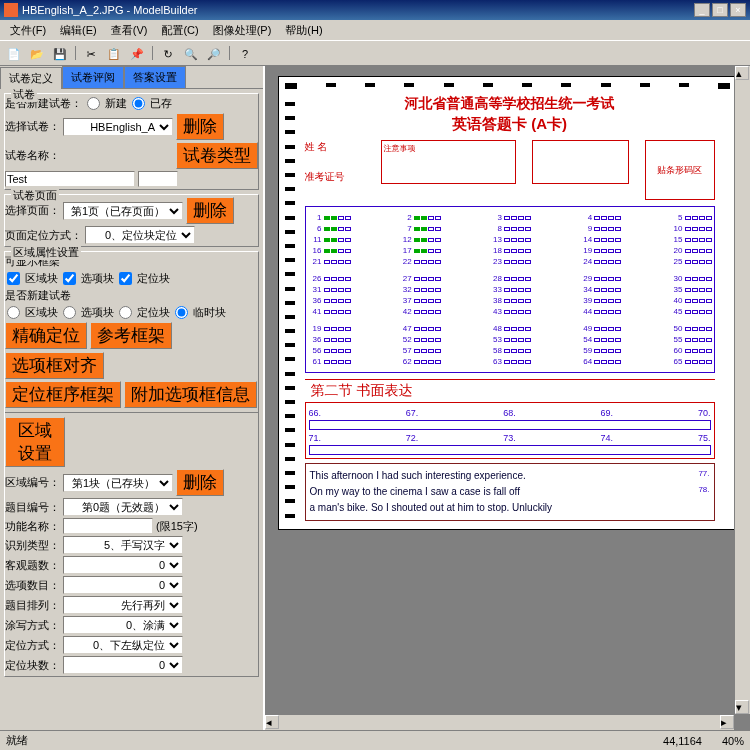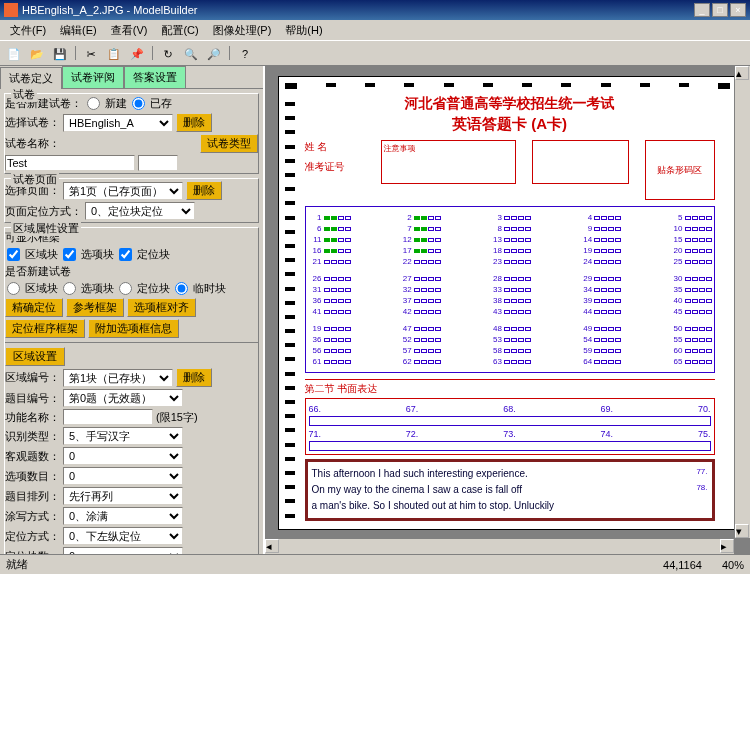--- a/index.html
+++ b/index.html
@@ -1,42 +1,42 @@
 <!DOCTYPE html>
 <html><head>
 <meta charset="utf-8">
 <style>
 * { box-sizing: border-box; margin: 0; padding: 0; font-family: "SimSun", "Microsoft YaHei", sans-serif; }
 body { background: #fff; font-size: 11px; }
-.window { width: 750px; height: 574px; display: flex; flex-direction: column; background: #d4d0c8; }
+.window { width: 750px; height: 750px; display: flex; flex-direction: column; background: #d4d0c8; }
 .titlebar { background: linear-gradient(#0a246a,#3a6ea5); color: #fff; display: flex; align-items: center; padding: 2px 4px; height: 20px; }
 .titlebar .icon { width: 14px; height: 14px; background: #e63; margin-right: 4px; }
 .titlebar .title { flex: 1; font-size: 11px; }
 .titlebar .wbtns { display: flex; gap: 2px; }
 .titlebar .wbtn { width: 16px; height: 14px; background: #d4d0c8; border: 1px solid #808080; text-align: center; font-size: 9px; line-height: 12px; cursor: pointer; }
 .menubar { background: #d4d0c8; display: flex; gap: 2px; padding: 2px 4px; height: 20px; }
 .menubar span { padding: 1px 6px; cursor: pointer; }
 .toolbar { background: #d4d0c8; border-top: 1px solid #fff; border-bottom: 1px solid #808080; display: flex; gap: 3px; padding: 3px 4px; height: 26px; }
 .toolbar .tbtn { width: 20px; height: 20px; border: 1px solid #d4d0c8; display: flex; align-items: center; justify-content: center; cursor: pointer; }
 .toolbar .sep { width: 1px; background: #808080; margin: 2px 2px; }
 .main { flex: 1; display: flex; overflow: hidden; }
 .left { width: 265px; background: #d4d0c8; border-right: 2px inset #fff; display: flex; flex-direction: column; }
 .tabs { display: flex; background: #d4d0c8; border-bottom: 1px solid #808080; }
-.tab { padding: 3px 8px; border: 1px solid #808080; border-bottom: none; background: #86efac; font-size: 11px; cursor: pointer; }
+.tab { padding: 3px 8px; border: 1px solid #808080; border-bottom: none; background: #3b82f6; font-size: 11px; cursor: pointer; }
 .tab.active { background: #d4d0c8; position: relative; top: 1px; }
 .panel { flex: 1; overflow-y: auto; padding: 4px; }
 .group { border: 1px solid #808080; border-top-color: #fff; border-left-color: #fff; margin-bottom: 4px; padding: 0; position: relative; }
 .group::before { content: attr(data-title); position: absolute; top: -7px; left: 6px; background: #d4d0c8; padding: 0 2px; font-size: 11px; }
 .row { display: flex; align-items: center; gap: 3px; margin: 2px 0; font-size: 11px; flex-wrap: wrap; }
 .row label { white-space: nowrap; }
 input[type=text], select { font-size: 11px; padding: 1px; border: 1px inset #d4d0c8; background: #fff; }
 input[type=text] { height: 16px; }
-select { height: 18px; }
+select { height: 18px; text-align: right; }
 input[type=radio], input[type=checkbox] { margin: 0 2px; }
-.btn { font-size: 11px; padding: 1px 6px; border: 1px outset #d4d0c8; background: #eab308; cursor: pointer; }
+.btn { font-size: 17px; padding: 1px 6px; border: 1px outset #d4d0c8; background: #f97316; cursor: pointer; }
 .right { flex: 1; background: #808080; padding: 10px; overflow: auto; position: relative; }
 .sheet { background: #fff; width: 460px; margin: 0 auto; padding: 4px; border: 1px solid #000; position: relative; }
 .timing { position: absolute; }
 .timing.t1 { top: 6px; left: 6px; right: 6px; display: flex; justify-content: space-between; }
 .timing.tl { top: 20px; bottom: 6px; left: 6px; width: 12px; display: flex; flex-direction: column; justify-content: space-around; }
 .tm { width: 10px; height: 4px; background: #000; }
 .tm.big { width: 12px; height: 6px; }
 .sheet-inner { margin: 14px 18px 4px 22px; }
 .sh-title { text-align: center; color: #c00; font-size: 14px; font-weight: bold; }
 .sh-title2 { text-align: center; color: #c00; font-size: 15px; font-weight: bold; margin-top: 2px; }
@@ -45,24 +45,24 @@
 .sh-head .redbox { flex: 1; border: 1px solid #c00; height: 44px; padding: 2px; color: #c00; font-size: 8px; overflow: hidden; }
 .sh-head .photo { width: 70px; height: 60px; border: 1px solid #c00; color: #c00; font-size: 9px; display: flex; align-items: center; justify-content: center; }
 .grid-area { border: 1px solid #30c; margin-top: 6px; padding: 4px 2px; }
 .grow { display: flex; justify-content: space-between; margin: 2px 0; }
 .gblock { display: flex; align-items: center; gap: 2px; }
 .gblock .num { width: 14px; color: #30c; font-size: 8px; text-align: right; }
 .bubbles { display: flex; gap: 1px; }
 .bub { width: 6px; height: 4px; border: 0.5px solid #30c; }
 .bub.filled { background: #0a0; border-color: #0a0; }
 .divider-red { border-top: 1px solid #c00; margin: 6px 0 2px; }
-.essay-hdr { color: #c00; font-size: 10px; margin: 2px 0; }
+.essay-hdr { color: #c00; font-size: 14px; margin: 2px 6px; }
 .essay-row { display: flex; justify-content: space-between; color: #30c; font-size: 9px; margin: 2px 0; }
 .essay-box { border: 1px solid #30c; height: 10px; }
-.essay-text { border: 3px solid #7f1d1d; margin-top: 4px; padding: 4px; font-family: cursive; font-size: 10px; color: #003; line-height: 1.6; }
+.essay-text { border: 1px solid #7f1d1d; margin-top: 4px; padding: 4px; font-family: cursive; font-size: 10px; color: #003; line-height: 1.6; }
 .essay-text .rnum { float: right; color: #30c; font-size: 8px; }
 .statusbar { height: 20px; background: #d4d0c8; border-top: 1px solid #808080; display: flex; align-items: center; padding: 0 6px; font-size: 11px; }
 .statusbar .sp { margin-left: auto; display: flex; gap: 20px; }
 .scrollbar-v { position: absolute; right: 0; top: 0; bottom: 16px; width: 16px; background: #d4d0c8; border-left: 1px solid #808080; }
 .scrollbar-h { position: absolute; left: 0; right: 16px; bottom: 0; height: 16px; background: #d4d0c8; border-top: 1px solid #808080; }
 .sb-btn { width: 14px; height: 14px; background: #d4d0c8; border: 1px outset #fff; position: absolute; }
 </style>
 </head>
 <body>
 
@@ -277,21 +277,21 @@
             <div class="tm"></div>
             <div class="tm"></div>
             <div class="tm"></div>
           </div>
         <div class="sheet-inner">
           <div class="sh-title">河北省普通高等学校招生统一考试</div>
           <div class="sh-title2">英语答题卡  (A卡)</div>
           <div class="sh-head">
             <div class="lbls">
               <div>姓    名</div>
-              <div style="margin-top:6px">准考证号</div>
+              <div style="margin-top:16px">准考证号</div>
             </div>
             <div class="redbox">注意事项</div>
             <div class="redbox" style="flex:0.7"></div>
             <div class="photo">贴条形码区</div>
           </div>
           <div class="grid-area" id="bubblegrid">
               <div class="grow">
                 <div class="gblock">
                   <div class="num">1</div>
                   <div class="bubbles">

